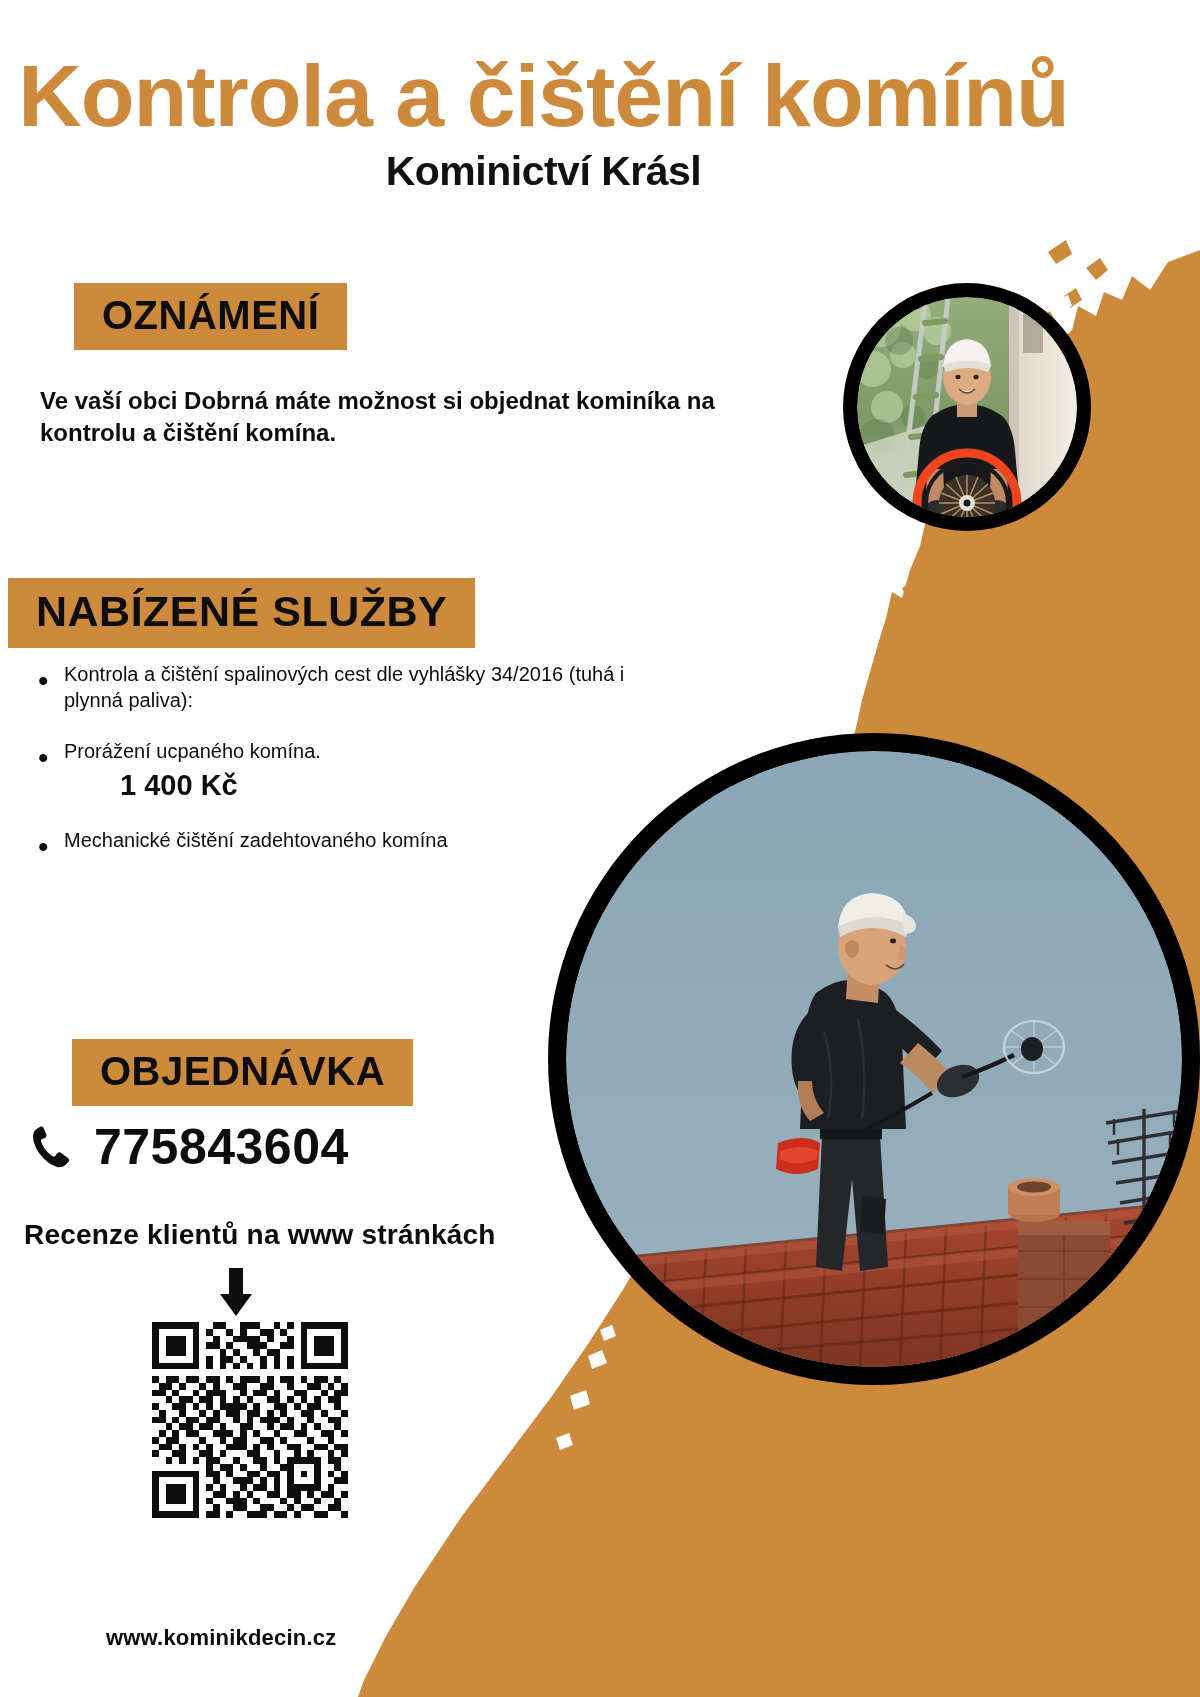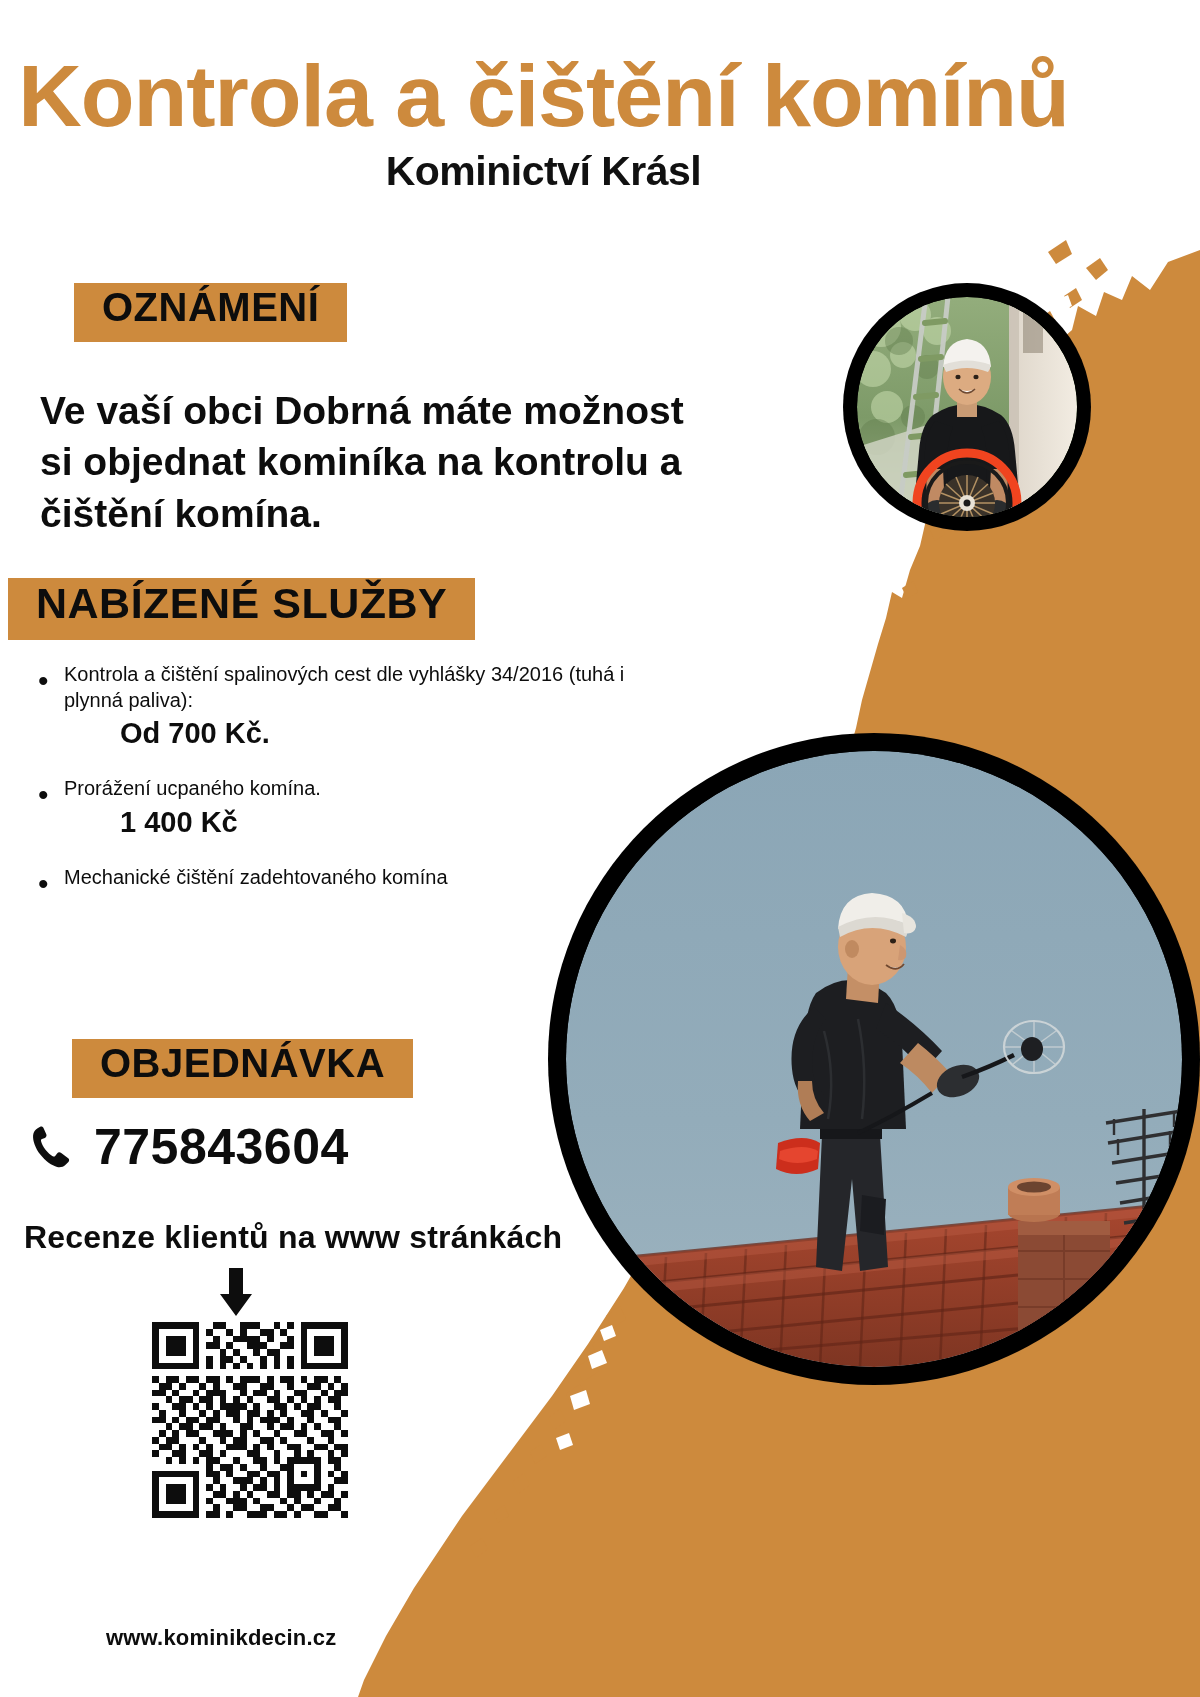--- a/index.html
+++ b/index.html
@@ -42,30 +42,30 @@
   .content { position:absolute; left:0; top:0; width:760px; z-index:6; }
 
   .banner {
     display:inline-block;
     background:#cd8a3d;
     color:#0d0d0d;
     font-weight:bold;
     font-size:40px;
     letter-spacing:0.5px;
     line-height:1;
-    padding:4px 28px 15px 28px;
+    padding:12px 28px 15px 28px;
     white-space:nowrap;
   }
   .banner.wide { font-size:43px; }
 
   .sec-oznameni { position:absolute; left:74px; top:283px; }
   .body-text {
     position:absolute; left:40px; top:385px;
     width:680px;
-    font-size:39px;
+    font-size:24px;
     font-weight:bold;
     line-height:1.32;
     color:#0d0d0d;
   }
 
   .sec-sluzby { position:absolute; left:8px; top:578px; }
 
   .svc-list { position:absolute; left:38px; top:662px; width:640px; }
   .svc-item { display:flex; margin-bottom:26px; }
   .svc-bullet {
@@ -89,21 +89,21 @@
     display:flex; align-items:center; gap:18px;
   }
   .phone-icon { width:48px; height:48px; display:block; }
   .phone-number {
     font-size:50px; font-weight:bold; color:#0d0d0d;
     letter-spacing:0.5px; line-height:1;
   }
 
   .review-text {
     position:absolute; left:24px; top:1219px;
-    font-size:32px; font-weight:bold; color:#0d0d0d;
+    font-size:28px; font-weight:bold; color:#0d0d0d;
     letter-spacing:0.2px;
   }
 
   .arrow-down { position:absolute; left:214px; top:1268px; }
 
   .qr-wrap { position:absolute; left:152px; top:1322px; width:196px; height:196px; }
   .qr-wrap svg { display:block; }
 
   .site-url {
     position:absolute; left:106px; top:1625px;
@@ -441,21 +441,20 @@
   <div class="banner sec-oznameni">OZNÁMENÍ</div>
   <div class="body-text">Ve vaší obci Dobrná máte možnost si objednat kominíka na kontrolu a čištění komína.</div>
 
   <div class="banner wide sec-sluzby">NABÍZENÉ SLUŽBY</div>
 
   <div class="svc-list">
     <div class="svc-item">
       <div class="svc-bullet">•</div>
       <div class="svc-body">
         <div class="svc-desc">Kontrola a čištění spalinových cest dle vyhlášky 34/2016 (tuhá i plynná paliva):</div>
-        <div class="svc-price">Od  700 Kč.</div>
       </div>
     </div>
     <div class="svc-item">
       <div class="svc-bullet">•</div>
       <div class="svc-body">
         <div class="svc-desc">Prorážení ucpaného komína.</div>
         <div class="svc-price">1 400 Kč</div>
       </div>
     </div>
     <div class="svc-item">

